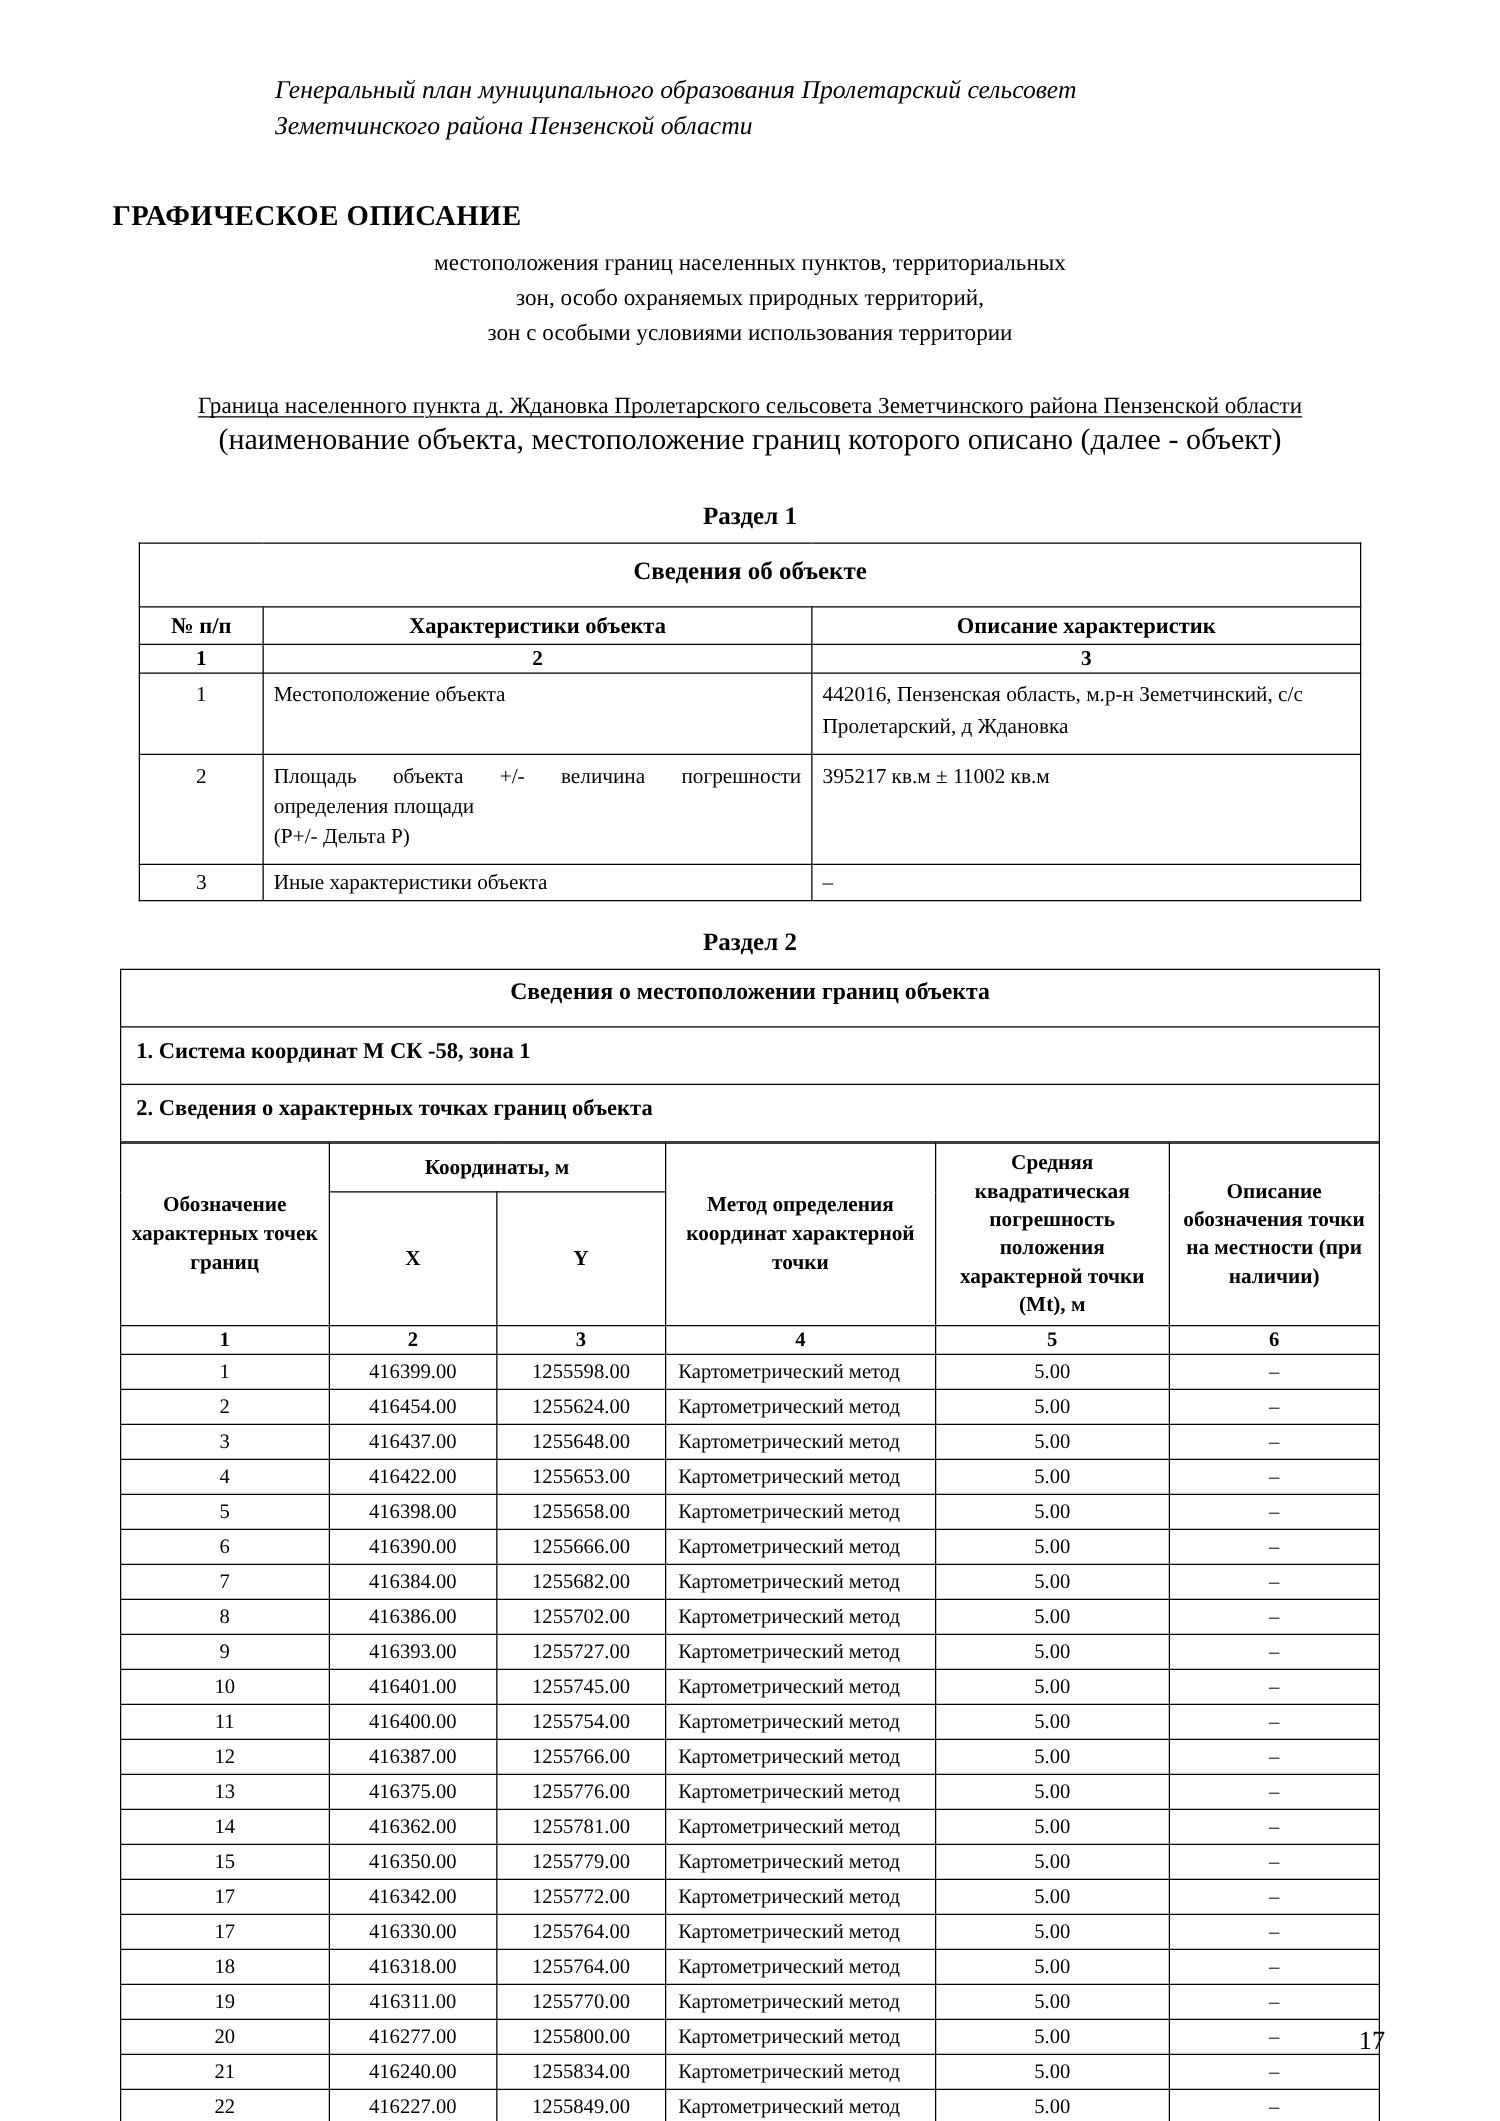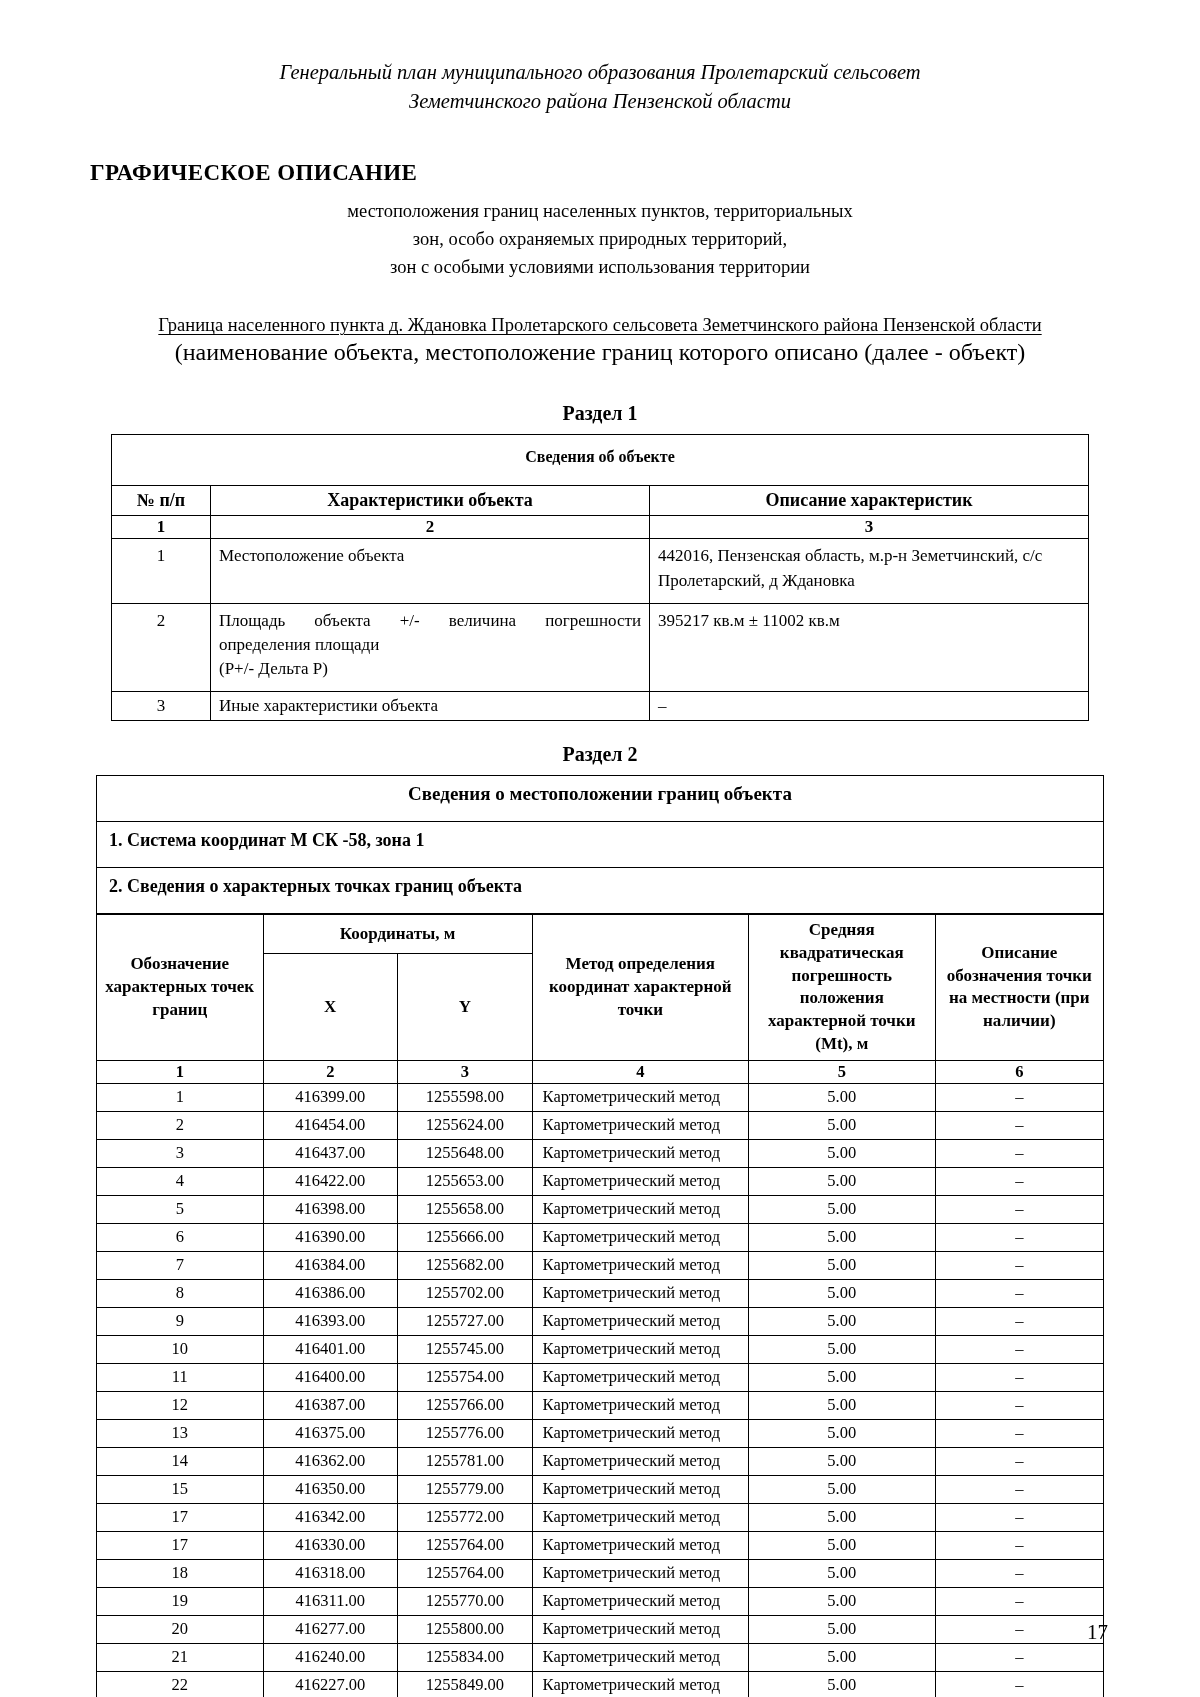--- a/index.html
+++ b/index.html
@@ -18,21 +18,21 @@
   .page {
     position: relative;
     width: 1200px;
     height: 1697px;
     box-sizing: border-box;
     padding: 58px 90px 0 90px;
   }
 
   
   .doc-title {
-    text-align: center;
+    text-align: left;
     font-style: italic;
     font-size: 20.5px;
     line-height: 1.42;
     margin: 0 auto;
     width: 760px;
   }
   .doc-title div { white-space: nowrap; }
 
   .main-title {
     text-align: left;
@@ -84,21 +84,21 @@
   td, th {
     border: 1.4px solid #000;
     padding: 3px 6px;
     vertical-align: top;
     font-weight: normal;
     text-align: left;
   }
   .banner {
     text-align: center;
     font-weight: bold;
-    font-size: 16px;
+    font-size: 20px;
     height: 34px;
     vertical-align: middle;
     padding-top: 5px;
     padding-bottom: 11px;
   }
   .colhead {
     text-align: center;
     font-weight: bold;
     font-size: 18px;
     vertical-align: middle;

